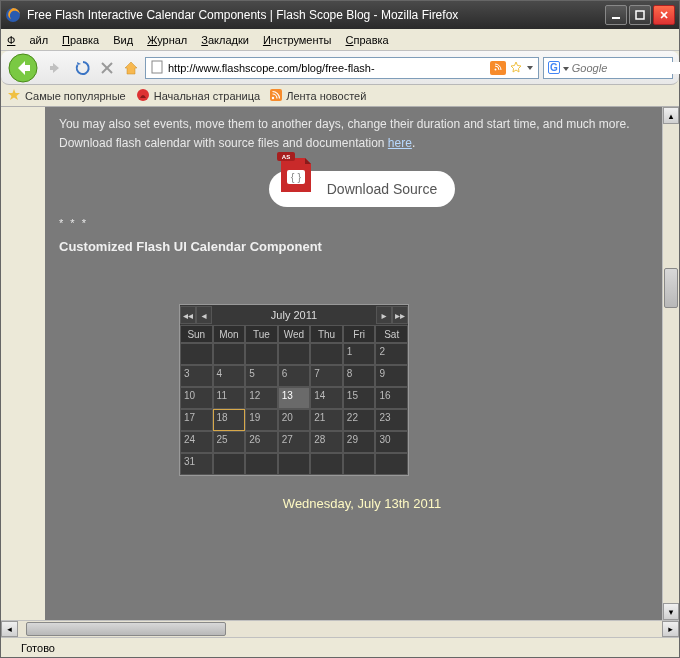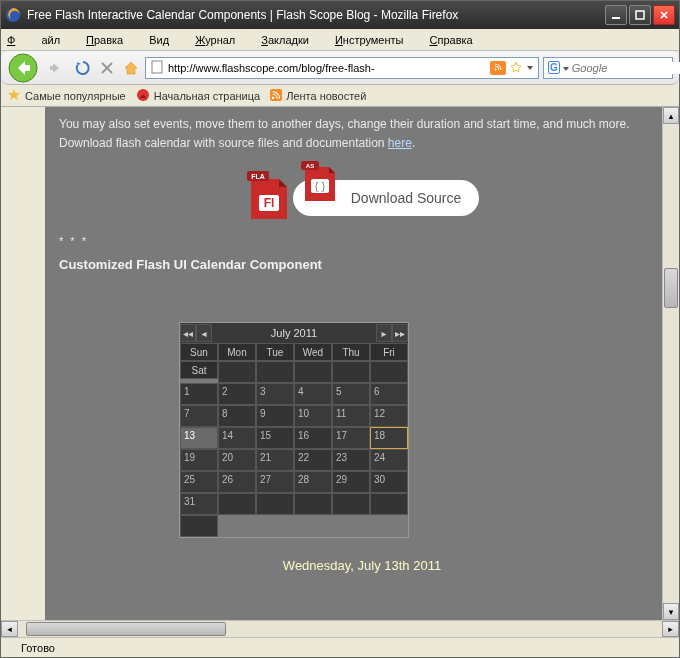--- a/index.html
+++ b/index.html
@@ -6,21 +6,21 @@
 body { font-family: Tahoma, Arial, sans-serif; font-size: 11px; background: #ece9d8; width: 680px; height: 658px; overflow: hidden; }
 .window { width: 680px; height: 658px; display: flex; flex-direction: column; border: 1px solid #666; }
 .titlebar { height: 28px; background: linear-gradient(#4a4a4a, #2a2a2a); display: flex; align-items: center; padding: 0 4px; color: #fff; }
 .titlebar .fx-icon { width: 16px; height: 16px; margin-right: 6px; }
 .titlebar .title-text { flex: 1; font-size: 12px; }
 .win-btns { display: flex; gap: 2px; }
 .win-btn { width: 22px; height: 20px; display: flex; align-items: center; justify-content: center; border-radius: 2px; }
 .win-min, .win-max { background: linear-gradient(#5a5a5a,#3a3a3a); border: 1px solid #888; color: #fff; }
 .win-close { background: linear-gradient(#ff6a4a,#d33); border: 1px solid #a22; color: #fff; font-weight: bold; }
 .menubar { height: 22px; background: #ece9d8; border-bottom: 1px solid #c0c0c0; display: flex; align-items: center; padding: 0 6px; }
-.menubar span { margin-right: 26px; }
+.menubar span { margin-right: 14px; }
 .menubar u { text-decoration: underline; }
 .nav-toolbar { height: 34px; background: linear-gradient(#f7f7f7,#e8e8e8); border-bottom: 1px solid #b8b8b8; display: flex; align-items: center; padding: 0 6px; gap: 4px; border-radius: 8px; }
 .nav-back { width: 32px; height: 32px; }
 .nav-fwd-holder { width: 26px; height: 26px; display:flex; align-items:center; justify-content:center; }
 .nav-btn { width: 20px; height: 20px; display: flex; align-items: center; justify-content: center; }
 .url-wrap { flex: 1; display: flex; align-items: center; background: #fff; border: 1px solid #7f9db9; height: 22px; padding: 0 4px; gap: 4px; min-width: 0; }
 .url-wrap input { flex: 1; border: none; outline: none; font-size: 11px; min-width: 0; }
 .rss-badge { background: #f78b2b; color: #fff; font-size: 9px; font-weight: bold; padding: 1px 3px; border-radius: 2px; }
 .search-wrap { width: 130px; display: flex; align-items: center; background: #fff; border: 1px solid #7f9db9; height: 22px; padding: 0 4px; gap: 3px; }
 .search-wrap input { flex: 1; border: none; outline: none; font-size: 11px; font-style: italic; color: #888; }
@@ -42,21 +42,21 @@
 .dl-btn { margin: 18px auto 6px auto; display: flex; align-items: center; justify-content: center; }
 .pill { background: #fff; border-radius: 18px; height: 36px; display: flex; align-items: center; padding: 0 18px 0 8px; gap: 10px; }
 .pill-txt { color: #555; font-size: 14px; }
 .fla-badge, .as-badge { position: relative; }
 .divider { font-size: 11px; letter-spacing: 2px; margin: 10px 0; }
 .section-h { font-size: 13px; font-weight: bold; color: #f0f0f0; margin-bottom: 30px; }
 .calendar { width: 230px; margin: 50px 0 0 120px; border: 1px solid #999; }
 .cal-header { height: 20px; background: #383838; display: flex; align-items: center; }
 .cal-nav { width: 16px; height: 18px; display: flex; align-items: center; justify-content: center; color: #ccc; font-size: 10px; border: 1px solid #555; background: #404040; }
 .cal-title { flex: 1; text-align: center; color: #ddd; font-size: 11px; }
-.cal-grid { display: grid; grid-template-columns: repeat(6, 1fr); }
+.cal-grid { display: grid; grid-template-columns: repeat(7, 1fr); }
 .cal-dow { height: 18px; background: #2e2e2e; color: #ccc; font-size: 10px; display: flex; align-items: center; justify-content: center; border: 1px solid #555; }
 .cal-cell { height: 22px; background: #3a3a3a; color: #bbb; font-size: 10px; display: flex; align-items: flex-start; justify-content: flex-start; padding: 2px 3px; border: 1px solid #555; }
 .cal-cell.empty { background: #343434; }
 .cal-cell.today { background: #6a6a6a; color: #fff; }
 .cal-cell.selected { border: 1px solid #d6a84a; }
 .cal-cell.alt { background: #343434; }
 .date-caption { text-align: center; color: #fef9c3; font-size: 13px; margin-top: 20px; }
 .g-box { border:1px solid #4285f4; padding:0 1px; font-size:10px; font-weight:bold; color:#4285f4; background:#fff; border-radius:2px; }
 </style>
 </head>
@@ -184,30 +184,20 @@
   <div class="content-area">
     <div class="content-inner">
       <div class="intro-text">
         <div>You may also set events, move them to another days, change their duration and start time, and much more.</div>
         <div>
           <span>Download flash calendar with source files and documentation </span><a href="#">here</a><span>.</span>
         </div>
       </div>
 
       <div class="dl-btn">
-        <span class="fla-badge">
-          <svg width="48" height="52">
-              <path d="M6 8 L34 8 L42 16 L42 48 L6 48 Z" fill="#c92a2a"></path>
-              <path d="M34 8 L34 16 L42 16 Z" fill="#8a1a1a"></path>
-              <rect x="2" y="0" width="22" height="10" rx="2" fill="#a61e1e"></rect>
-              <text x="13" y="8" font-size="7" fill="#fff" text-anchor="middle" font-weight="bold">FLA</text>
-              <rect x="14" y="24" width="20" height="16" fill="#fff" rx="2"></rect>
-              <text x="24" y="36" font-size="12" fill="#c92a2a" text-anchor="middle" font-weight="bold">Fl</text>
-            </svg>
-        </span>
         <div class="pill">
           <span class="as-badge">
             <svg width="40" height="44" style="margin-top:-28px">
                 <path d="M4 6 L28 6 L34 12 L34 40 L4 40 Z" fill="#c92a2a"></path>
                 <path d="M28 6 L28 12 L34 12 Z" fill="#8a1a1a"></path>
                 <rect x="0" y="0" width="18" height="9" rx="2" fill="#a61e1e"></rect>
                 <text x="9" y="7" font-size="6" fill="#fff" text-anchor="middle" font-weight="bold">AS</text>
                 <rect x="10" y="18" width="18" height="14" fill="#fff" rx="2"></rect>
                 <text x="19" y="29" font-size="11" fill="#888" text-anchor="middle">{ }</text>
               </svg>

